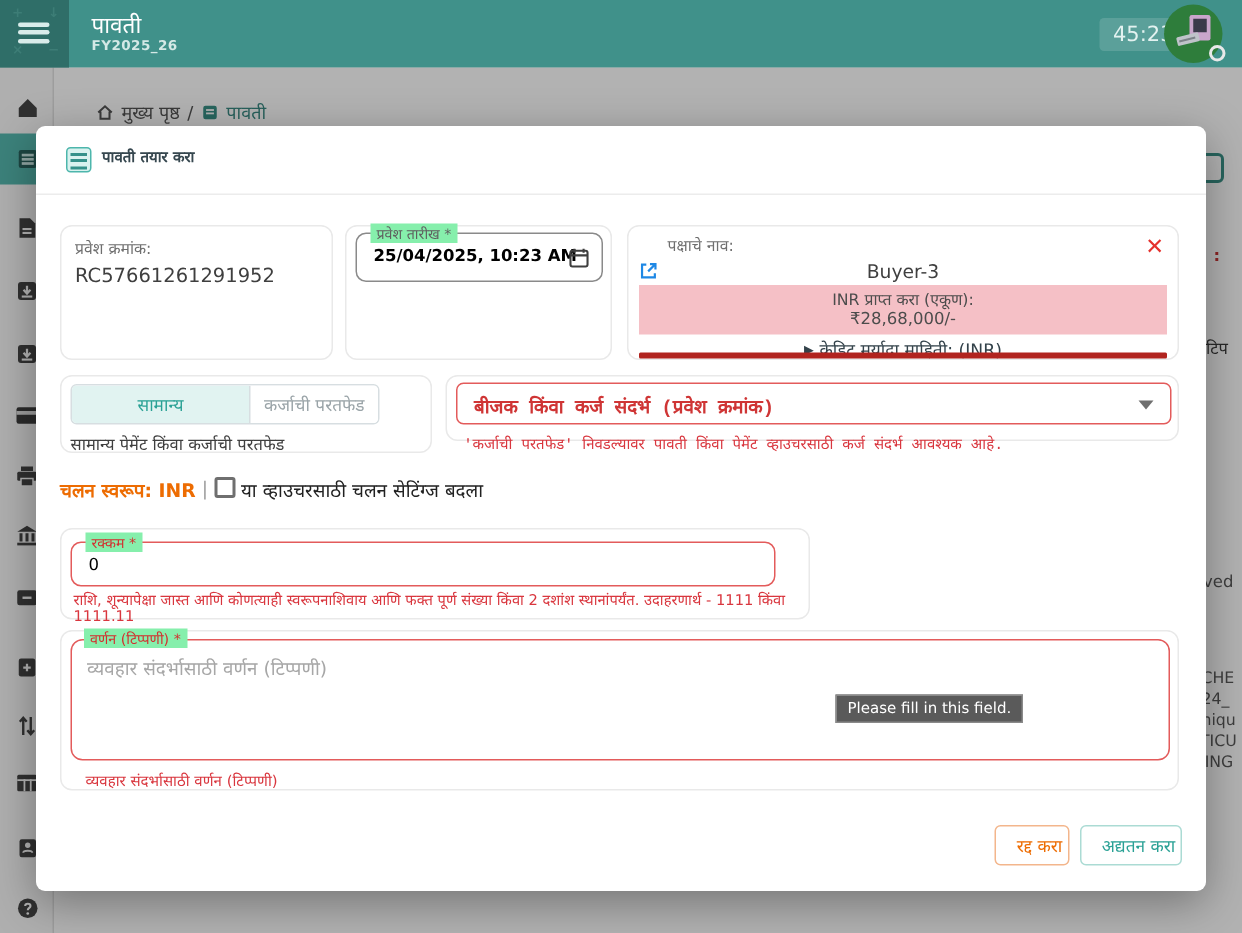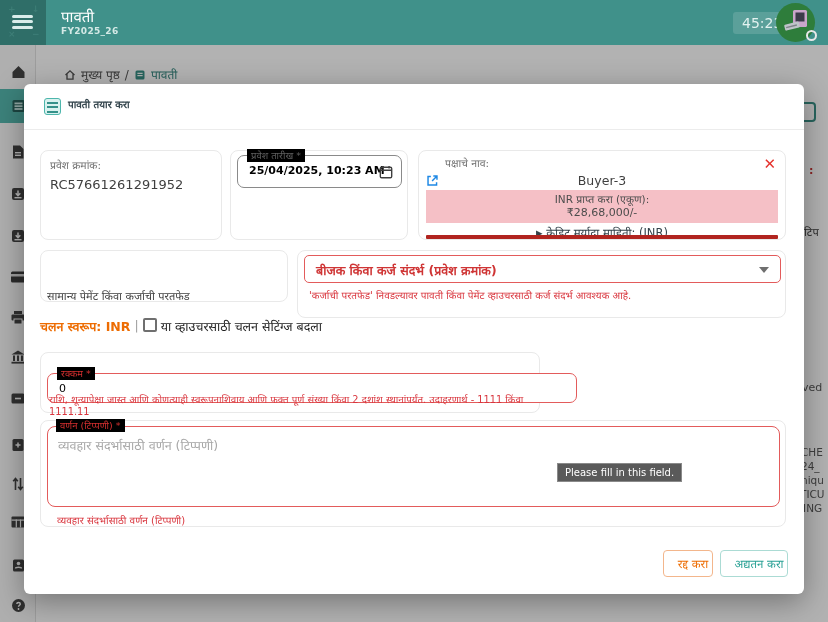--- a/index.html
+++ b/index.html
@@ -39,21 +39,21 @@
   .modal { position:absolute; left:24px; top:84px; width:780px; height:510px; background:#fff; border-radius:6px; box-shadow:0 8px 30px rgba(0,0,0,.35); z-index:10; }
   .m-title { position:absolute; left:44px; top:13px; font-size:10px; font-weight:600; color:#36474f; }
   .m-title-ic { position:absolute; left:20px; top:14px; width:17px; height:17px; background:#d9f2ef; border:1px solid #4db6ac; border-radius:3px; }
   .m-title-ic i { display:block; height:2px; background:#35918a; margin:2.6px 2px 0 2px; }
   .m-div { position:absolute; left:0; top:45px; width:780px; height:1px; background:#ececec; }
 
   .card { position:absolute; border:1px solid #e9e9e9; border-radius:8px; background:#fff; }
   .lbl { font-size:10.5px; color:#6f6f6f; }
   .outlined { position:absolute; border:1px solid #8a8a8a; border-radius:7px; background:#fff; }
   .outlined.red { border:1.5px solid #e35b5b; }
-  .float-lbl { position:absolute; top:-7px; left:9px; background:#000000; padding:0 4px; font-size:9.5px; color:#5f5f5f; white-space:nowrap; }
+  .float-lbl { position:absolute; top:-7px; left:9px; background:#86efac; padding:0 4px; font-size:9.5px; color:#5f5f5f; white-space:nowrap; }
   .float-lbl.red { color:#d32f2f; }
   .in-val { position:absolute; left:11px; top:8px; font-size:11px; color:#000000; font-weight:500; }
   .helper-red { position:absolute; font-size:9.8px; color:#d9363e; }
 
   .pink-band { position:absolute; background:#f5c0c6; text-align:center; color:#4c4c4c; }
   .redbar { position:absolute; background:#b1241f; height:3.5px; border-radius:1px; }
   .close-x { position:absolute; color:#e5322d; font-size:15px; font-weight:bold; cursor:pointer; line-height:1; }
 
   .toggle { position:absolute; display:flex; border:1px solid #d7dee1; border-radius:4px; overflow:hidden; height:27px; }
   .tg-seg { display:flex; align-items:center; justify-content:center; font-size:11.5px; cursor:pointer; }
@@ -274,40 +274,44 @@
         <div style="font-size:11px;">₹28,68,000/-</div>
       </div>
       <div style="position:absolute; left:0; top:74px; width:100%; text-align:center; font-size:11.5px; color:#33424a;">
         <span style="font-size:8.5px; vertical-align:1px;">▶</span>
         <span>क्रेडिट मर्यादा माहिती: (INR)</span>
       </div>
       <div class="redbar" style="left:7px; top:84px; width:352px;"></div>
     </div>
 
     <div class="card" style="left:16px; top:166px; width:248px; height:52px;">
+      <div class="toggle" style="left:6px; top:5px;">
+        <div class="tg-seg tg-on">सामान्य</div>
+        <div class="tg-seg tg-off">कर्जाची परतफेड</div>
+      </div>
       <div style="position:absolute; left:6px; top:37px; font-size:11px; color:#3f3f3f;">सामान्य पेमेंट किंवा कर्जाची परतफेड</div>
     </div>
 
-    <div class="card" style="left:273px; top:166px; width:489px; height:68px;">
+    <div class="card" style="left:273px; top:166px; width:489px; height:44px;font-family:Liberation Mono, monospace;">
       <div class="outlined red" style="left:6px; top:4px; width:477px; height:28px; border-radius:5px;">
         <span class="sel-red-lbl" style="left:11px; top:6px;">बीजक किंवा कर्ज संदर्भ (प्रवेश क्रमांक)</span>
         <span class="caret" style="right:11px; top:11px;"></span>
       </div>
       <div class="helper-red" style="left:11px; top:37px; font-size:10px;">'कर्जाची परतफेड' निवडल्यावर पावती किंवा पेमेंट व्हाउचरसाठी कर्ज संदर्भ आवश्यक आहे.</div>
     </div>
 
     <div class="currency-row">
       <span class="cur-label">चलन स्वरूप: INR</span>
       <span class="cur-sep">|</span>
       <span class="cbx"></span>
       <span class="cbx-lbl">या व्हाउचरसाठी चलन सेटिंग्ज बदला</span>
     </div>
 
     <div class="card" style="left:16px; top:268px; width:500px; height:61px;">
-      <div class="outlined red" style="left:6px; top:20px; width:530px; height:30px;text-decoration:underline;">
+      <div class="outlined red" style="left:6px; top:8px; width:470px; height:30px;text-decoration:underline;">
         <span class="float-lbl red">रक्कम *</span>
         <span class="in-val">0</span>
       </div>
       <div class="helper-red" style="left:8px; top:40px; width:486px;">राशि, शून्यापेक्षा जास्त आणि कोणत्याही स्वरूपनाशिवाय आणि फक्त पूर्ण संख्या किंवा 2 दशांश स्थानांपर्यंत. उदाहरणार्थ - 1111 किंवा 1111.11</div>
     </div>
 
 
     <div class="card" style="left:16px; top:336px; width:746px; height:107px;">
       <textarea class="desc" style="left: 6px; top: 5px; width: 733px; height: 81px;" placeholder="व्यवहार संदर्भासाठी वर्णन (टिप्पणी)"></textarea>
       <span class="float-lbl red" style="top:-2px; left:15px; z-index:2;">वर्णन (टिप्पणी) *</span>

